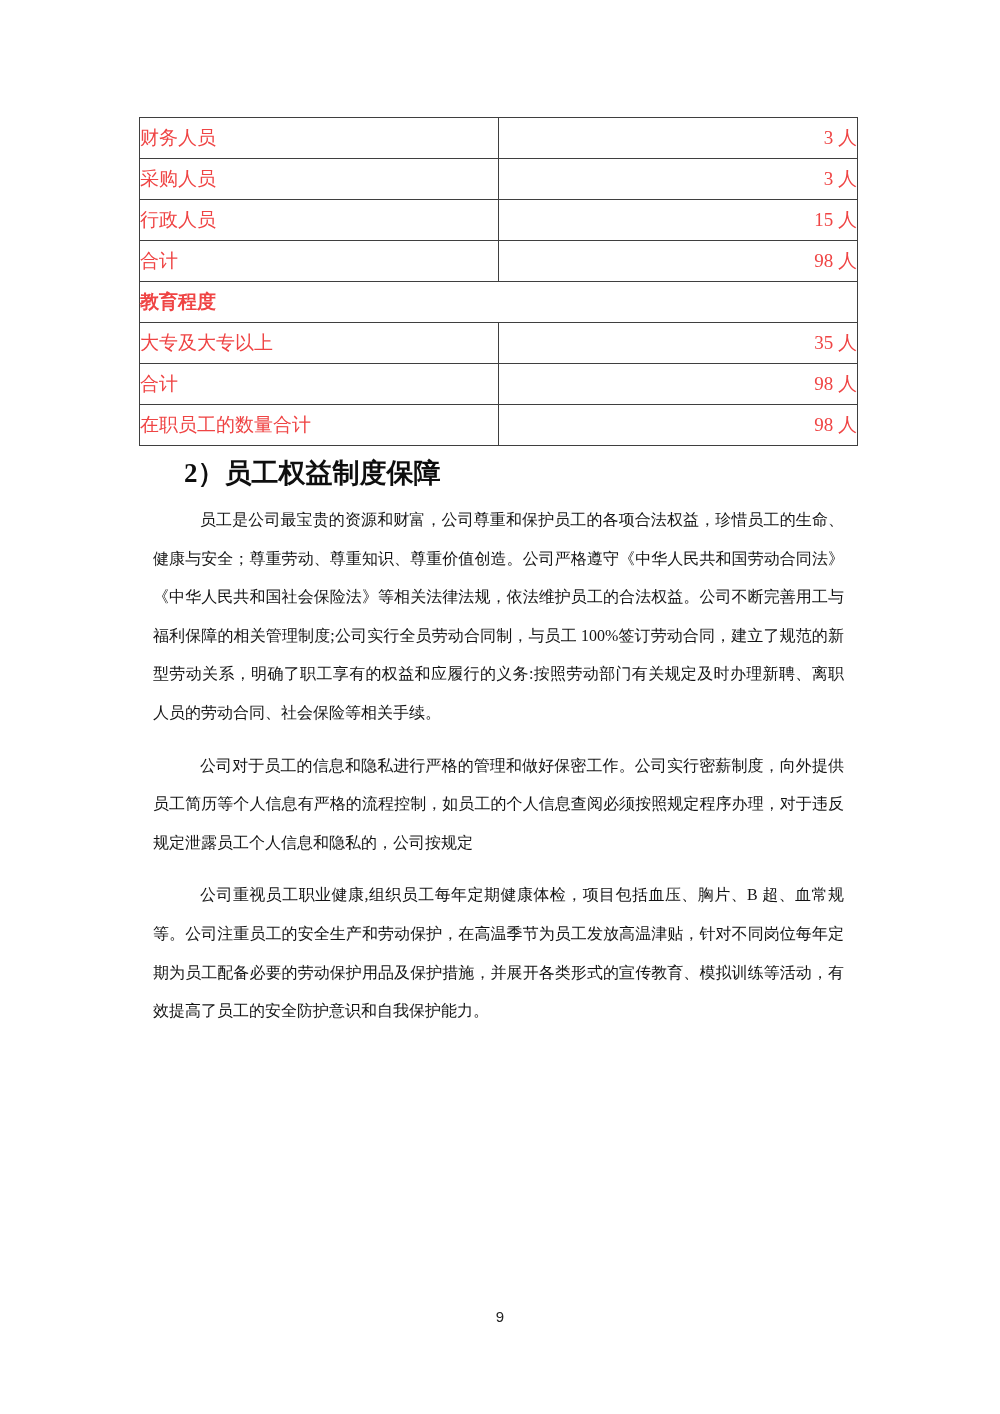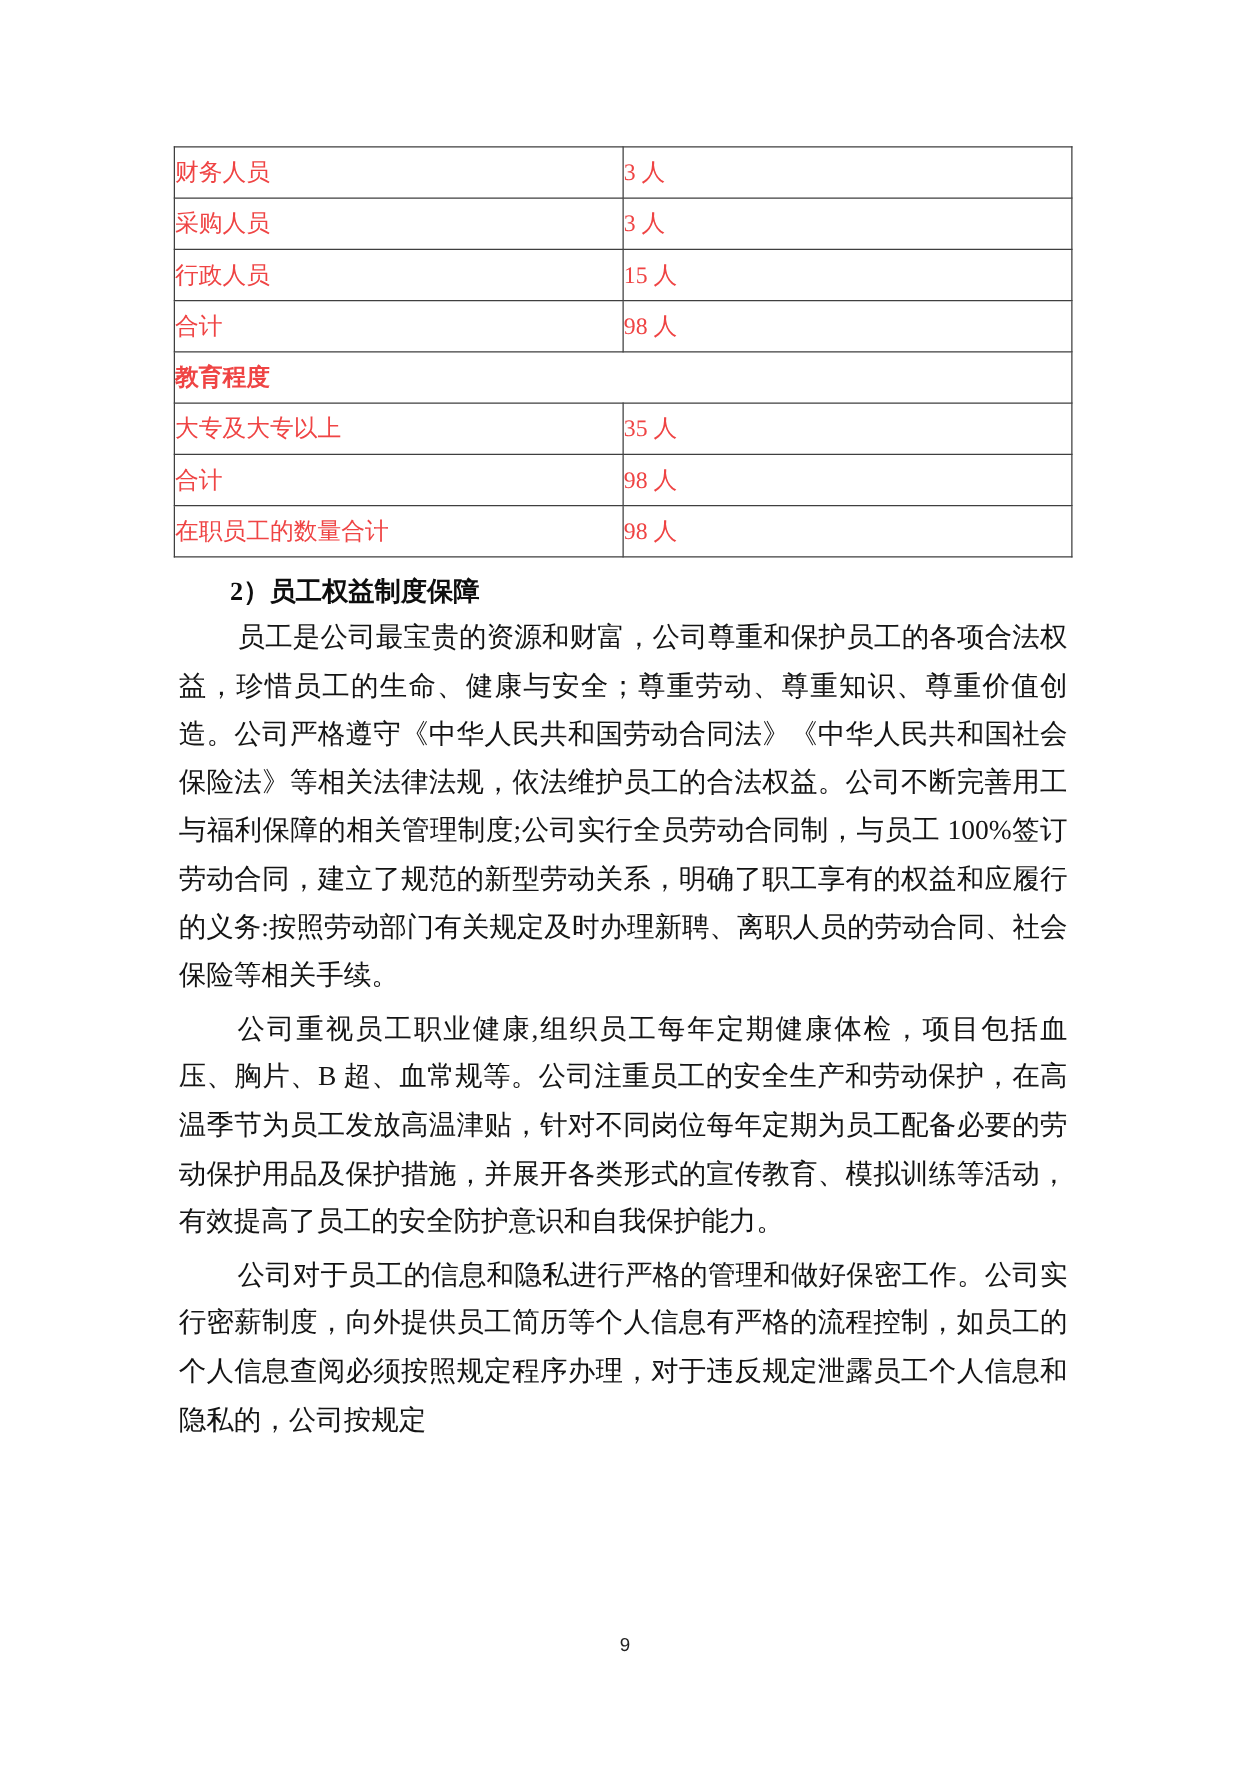--- a/index.html
+++ b/index.html
@@ -25,37 +25,37 @@
   }
   table.staff-table td {
     border: 1px solid #3f3f3f;
     height: 40px;
     font-size: 19px;
     padding: 0;
     vertical-align: middle;
     color: #ef4444;
   }
   td.cell-label { padding-left: 13px; text-align: left; }
-  td.cell-value { text-align: left; }
+  td.cell-value { text-align: right; }
   td.cell-section { text-align: left; font-weight: bold; }
   .heading {
-    font-size: 21px;
+    font-size: 27px;
     font-weight: bold;
     line-height: 28px;
     margin: 13px 0 0 0;
     padding-left: 45px;
     color: #0e0e0e;
   }
   p.body-para {
-    font-size: 22px;
+    font-size: 16px;
     line-height: 38.6px;
     text-align: justify;
     text-justify: inter-ideograph;
     text-indent: 47px;
-    margin: 4px;
+    margin: 14px;
     color: #141414;
   }
   .page-number {
     position: absolute;
     top: 1308px;
     left: 0;
     width: 100%;
     text-align: center;
     font-size: 15px;
     color: #222;
@@ -104,19 +104,19 @@
         <tr>
           <td class="cell-label">在职员工的数量合计</td>
           <td class="cell-value">98 人</td>
         </tr>
       </tbody>
     </table>
 
     <h3 class="heading">2）员工权益制度保障</h3>
 
     <p class="body-para">员工是公司最宝贵的资源和财富，公司尊重和保护员工的各项合法权益，珍惜员工的生命、健康与安全；尊重劳动、尊重知识、尊重价值创造。公司严格遵守《中华人民共和国劳动合同法》《中华人民共和国社会保险法》等相关法律法规，依法维护员工的合法权益。公司不断完善用工与福利保障的相关管理制度;公司实行全员劳动合同制，与员工 100%签订劳动合同，建立了规范的新型劳动关系，明确了职工享有的权益和应履行的义务:按照劳动部门有关规定及时办理新聘、离职人员的劳动合同、社会保险等相关手续。</p>
+    <p class="body-para">公司对于员工的信息和隐私进行严格的管理和做好保密工作。公司实行密薪制度，向外提供员工简历等个人信息有严格的流程控制，如员工的个人信息查阅必须按照规定程序办理，对于违反规定泄露员工个人信息和隐私的，公司按规定</p>
     <p class="body-para">公司重视员工职业健康,组织员工每年定期健康体检，项目包括血压、胸片、B 超、血常规等。公司注重员工的安全生产和劳动保护，在高温季节为员工发放高温津贴，针对不同岗位每年定期为员工配备必要的劳动保护用品及保护措施，并展开各类形式的宣传教育、模拟训练等活动，有效提高了员工的安全防护意识和自我保护能力。</p>
-    <p class="body-para">公司对于员工的信息和隐私进行严格的管理和做好保密工作。公司实行密薪制度，向外提供员工简历等个人信息有严格的流程控制，如员工的个人信息查阅必须按照规定程序办理，对于违反规定泄露员工个人信息和隐私的，公司按规定</p>
 
   </div>
 
   <div class="page-number">9</div>
 </div>
 
 </body></html>

